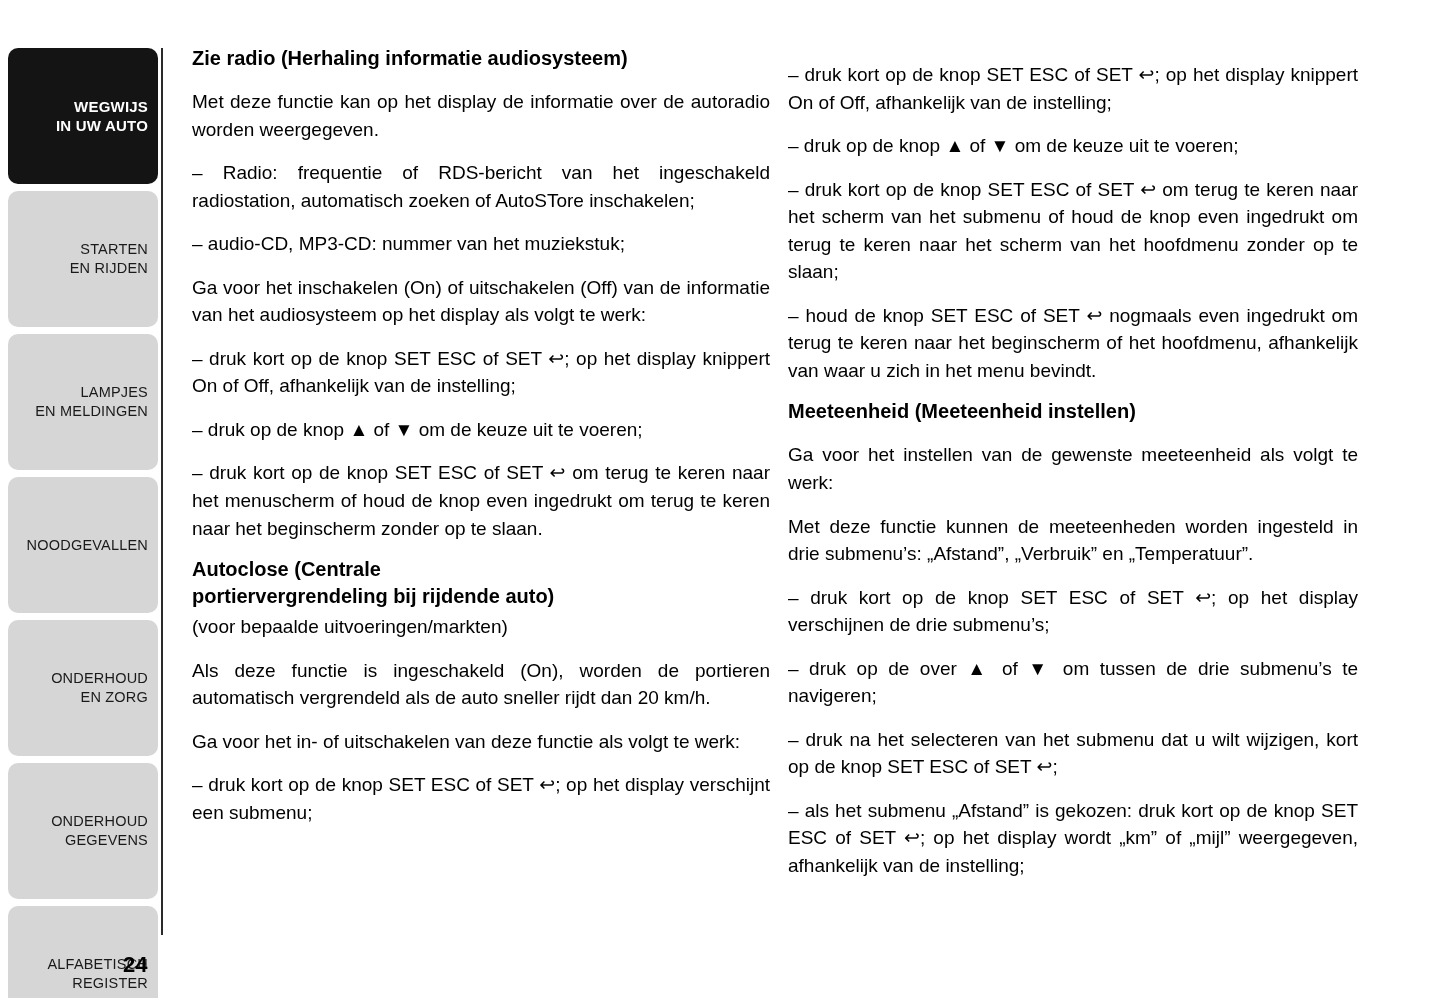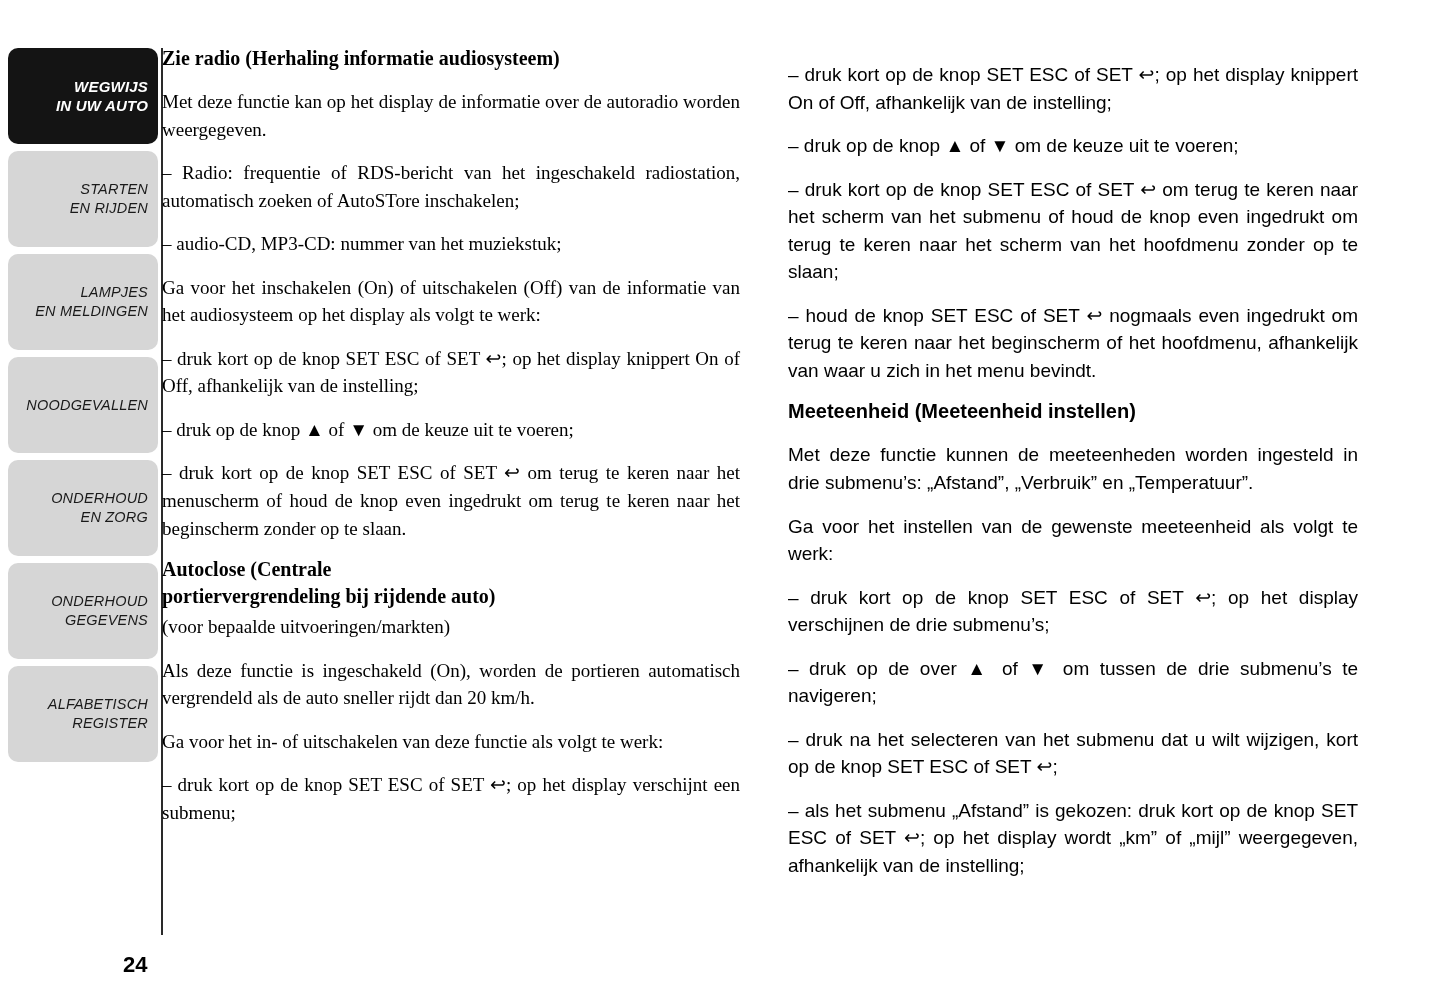--- a/index.html
+++ b/index.html
@@ -4,38 +4,37 @@
 <style>
   html,body{margin:0;padding:0;background:#ffffff;}
   body{width:1445px;height:998px;font-family:"Liberation Sans",sans-serif;color:#000;}
   .page{position:relative;width:1445px;height:998px;overflow:hidden;background:#fff;}
 
   
   .sidebar{position:absolute;left:8px;top:48px;width:150px;display:flex;flex-direction:column;gap:7px;}
   .tab{
     background:#d6d6d6;
     border-radius:10px;
-    height:96px;
+    height:136px;
     box-sizing:border-box;
     display:flex;align-items:center;justify-content:flex-end;
     text-align:right;
     padding:0 10px 0 6px;
     font-size:14.5px;
     line-height:1.3;
     letter-spacing:.2px;
     white-space:pre-line;
     color:#1a1a1a;
-    font-style:italic;
   }
   .tab.active{background:#141414;color:#ffffff;font-weight:bold;font-size:15px;}
   .sidebar-rule{position:absolute;left:161px;top:48px;width:1.5px;height:887px;background:#2a2a2a;}
 
   
   .col{position:absolute;top:45px;}
-  .col.left{left:162px;width:578px;font-family:Liberation Serif, serif;}
+  .col.left{left:192px;width:578px;}
   .col.right{left:788px;width:570px;}
   .block{margin:16px 0 14px 0;}
   .block.p{
     font-size:19px;
     line-height:1.45;
     text-align:justify;
   }
   .block.heading{
     font-size:20px;
     font-weight:bold;
@@ -93,22 +92,22 @@
       <div class="block p">Als deze functie is ingeschakeld (On), worden de portieren automatisch vergrendeld als de auto sneller rijdt dan 20 km/h.</div>
       <div class="block p">Ga voor het in- of uitschakelen van deze functie als volgt te werk:</div>
       <div class="block p">– druk kort op de knop SET ESC of SET ↩; op het display verschijnt een submenu;</div>
     </main>
   <main class="col right" id="col-right">
       <div class="block p">– druk kort op de knop SET ESC of SET ↩; op het display knippert On of Off, afhankelijk van de instelling;</div>
       <div class="block p">– druk op de knop ▲ of ▼ om de keuze uit te voeren;</div>
       <div class="block p">– druk kort op de knop SET ESC of SET ↩ om terug te keren naar het scherm van het submenu of houd de knop even ingedrukt om terug te keren naar het scherm van het hoofdmenu zonder op te slaan;</div>
       <div class="block p">– houd de knop SET ESC of SET ↩ nogmaals even ingedrukt om terug te keren naar het beginscherm of het hoofdmenu, afhankelijk van waar u zich in het menu bevindt.</div>
       <div class="block heading">Meeteenheid (Meeteenheid instellen)</div>
+      <div class="block p">Ga voor het instellen van de gewenste meeteenheid als volgt te werk:</div>
       <div class="block p">Met deze functie kunnen de meeteenheden worden ingesteld in drie submenu’s: „Afstand”, „Verbruik” en „Temperatuur”.</div>
-      <div class="block p">Ga voor het instellen van de gewenste meeteenheid als volgt te werk:</div>
       <div class="block p">– druk kort op de knop SET ESC of SET ↩; op het display verschijnen de drie submenu’s;</div>
       <div class="block p">– druk op de over ▲ of ▼ om tussen de drie submenu’s te navigeren;</div>
       <div class="block p">– druk na het selecteren van het submenu dat u wilt wijzigen, kort op de knop SET ESC of SET ↩;</div>
       <div class="block p">– als het submenu „Afstand” is gekozen: druk kort op de knop SET ESC of SET ↩; op het display wordt „km” of „mijl” weergegeven, afhankelijk van de instelling;</div>
     </main>
 
   <div class="pagenum">24</div>
 
 </div>
 

